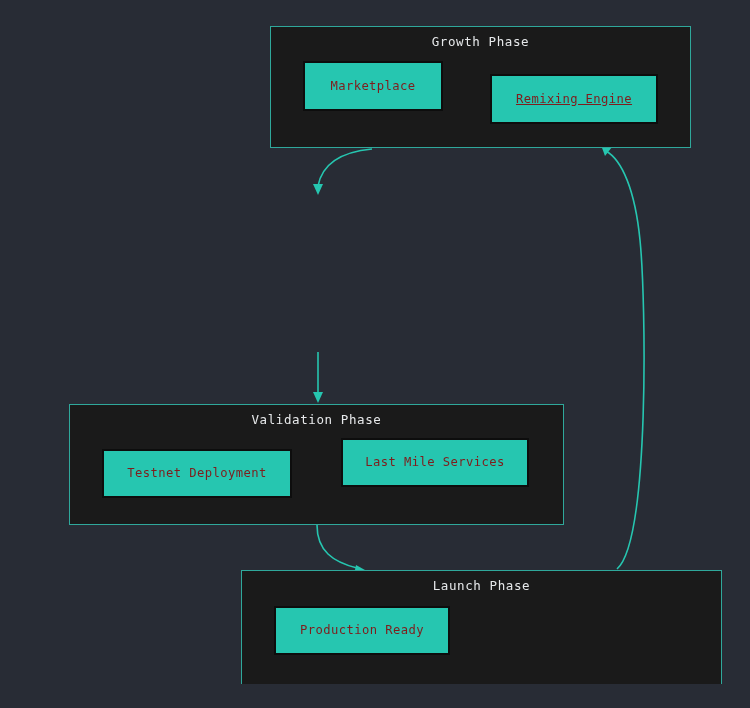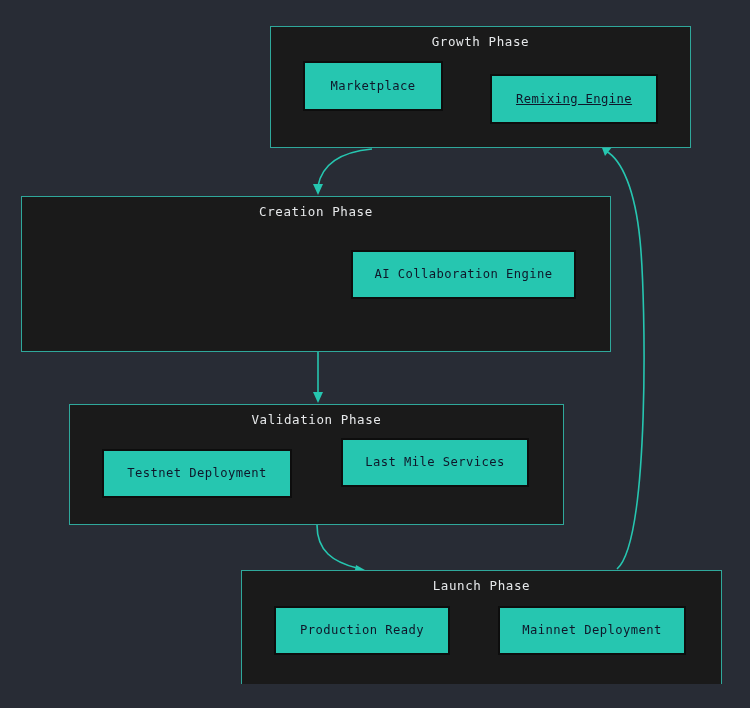--- a/index.html
+++ b/index.html
@@ -34,21 +34,21 @@
   }
   .node {
     position: absolute;
     box-sizing: border-box;
     background: #26c6b0;
     border: 2px solid #0d0d0d;
     display: flex;
     align-items: center;
     justify-content: center;
     text-align: center;
-    color: #0f172a;
+    color: #7f1d1d;
     font-size: 12.2px;
     letter-spacing: 0.4px;
     line-height: 1.55;
     padding: 2px 4px;
   }
   #edges {
     position: absolute;
     top: 0;
     left: 0;
     width: 750px;
@@ -95,40 +95,31 @@
   <div class="phase" style="left:270px; top:26px; width:421px; height:122px;">
     <div class="phase-title">Growth Phase</div>
   </div>
   <div class="node" style="left:303px; top:61px; width:140px; height:50px;">
     <span>Marketplace</span>
   </div>
   <div class="node" style="left:490px; top:74px; width:168px; height:50px;text-decoration:underline;">
     <span>Remixing Engine</span>
   </div>
 
-  <div class="phase" style="left:21px; top:196px; width:590px; height:156px;">
-    <div class="phase-title">Creation Phase</div>
-  </div>
-  <div class="node" style="left:351px; top:250px; width:225px; height:49px;">
-    <span>AI Collaboration Engine</span>
-  </div>
 
   <div class="phase" style="left:69px; top:404px; width:495px; height:121px;padding-left:44px;">
     <div class="phase-title">Validation Phase</div>
   </div>
   <div class="node" style="left:102px; top:449px; width:190px; height:49px;">
     <span>Testnet Deployment</span>
   </div>
   <div class="node" style="left:341px; top:438px; width:188px; height:49px;text-align:right;">
     <span>Last Mile Services</span>
   </div>
 
   <div class="phase" style="left:241px; top:570px; width:481px; height:118px;">
     <div class="phase-title">Launch Phase</div>
   </div>
   <div class="node" style="left:274px; top:606px; width:176px; height:49px;">
     <span>Production Ready</span>
   </div>
-  <div class="node" style="left:498px; top:606px; width:188px; height:49px;">
-    <span>Mainnet Deployment</span>
-  </div>
 
 </div>
 
 </body></html>

